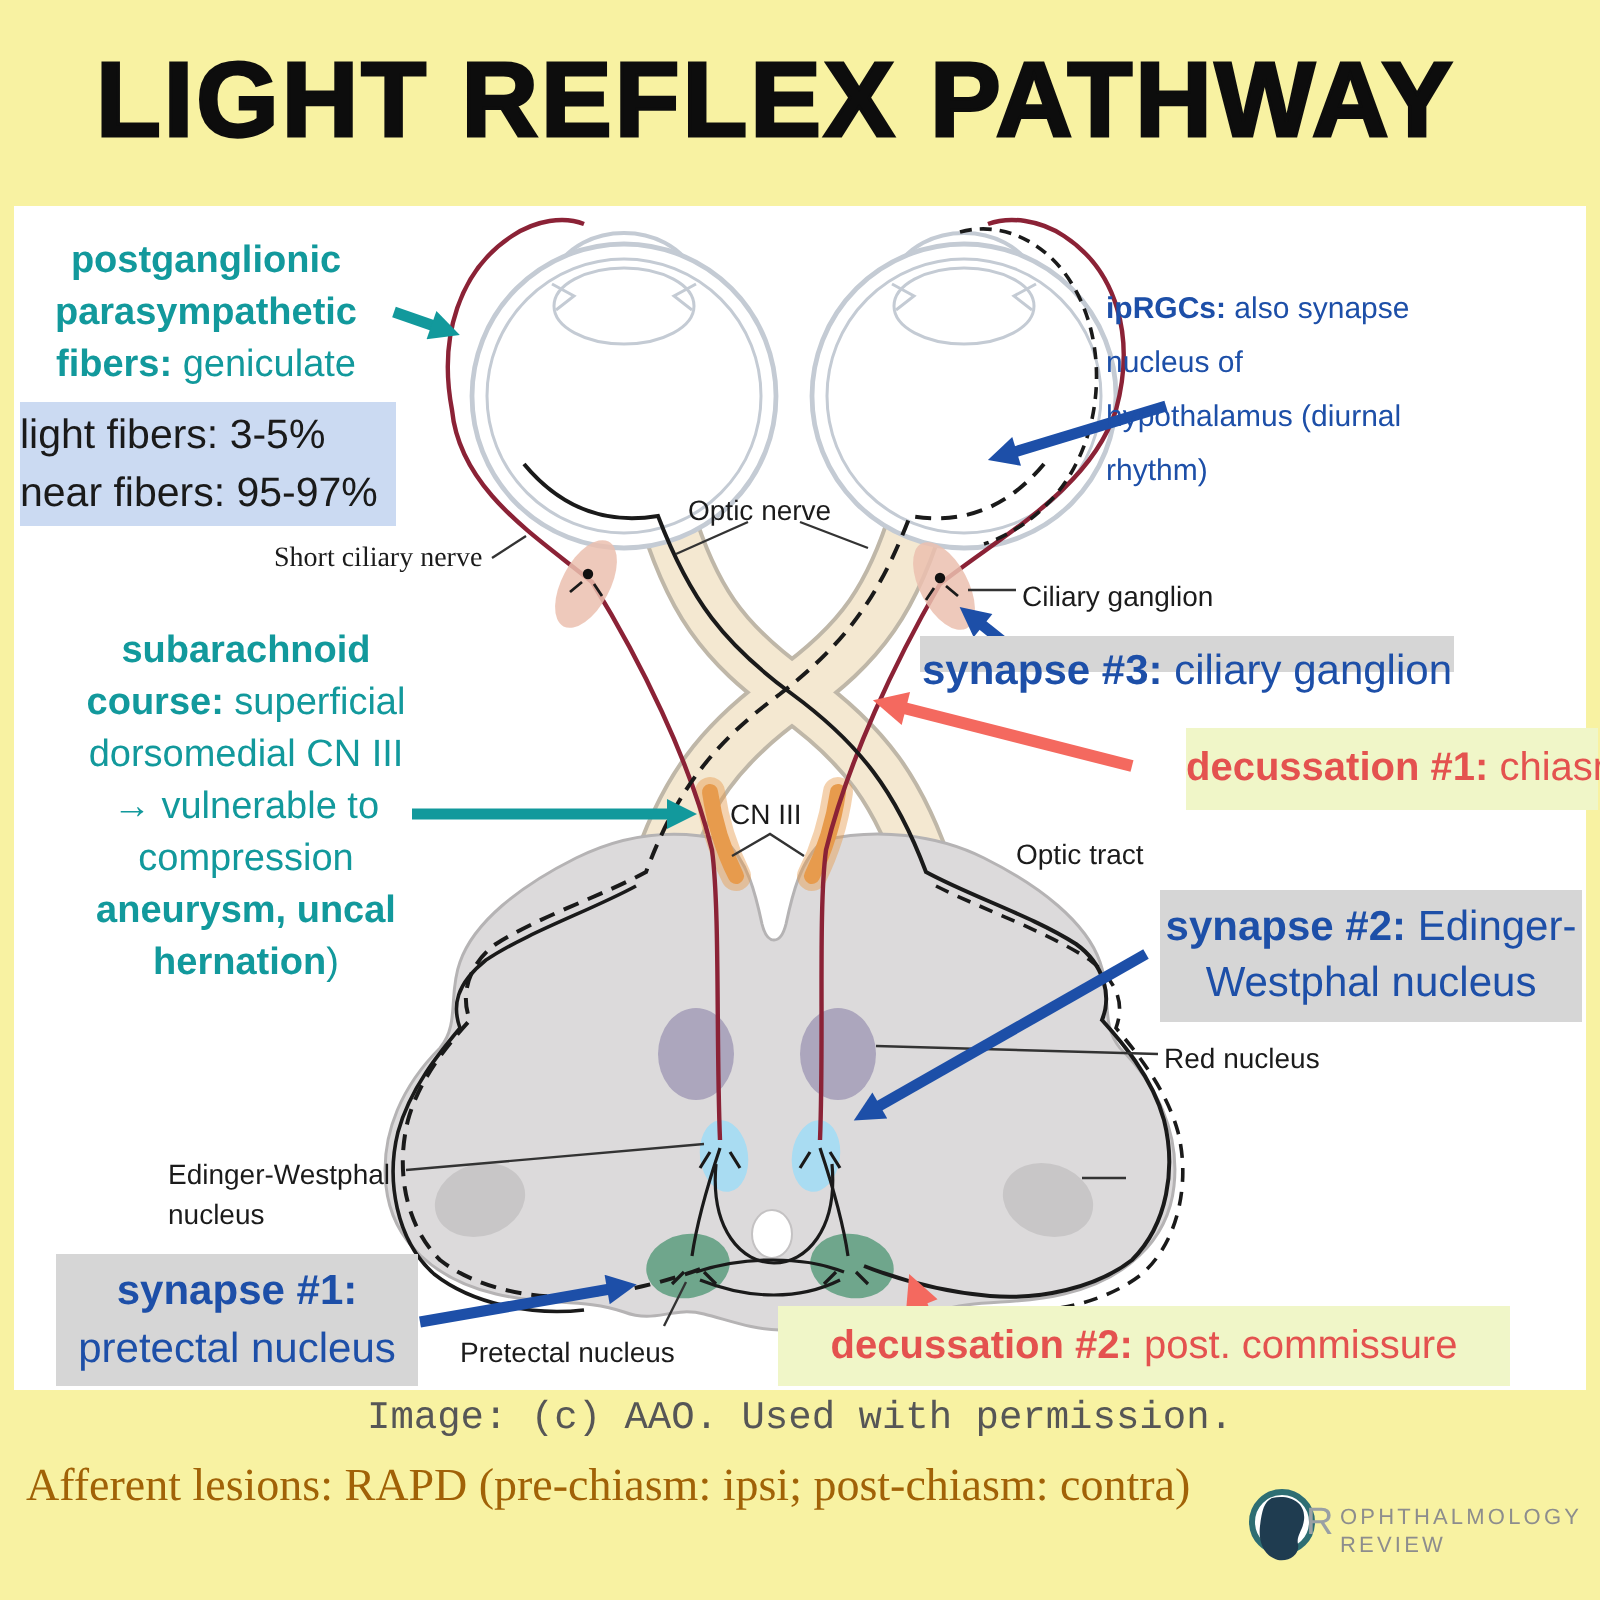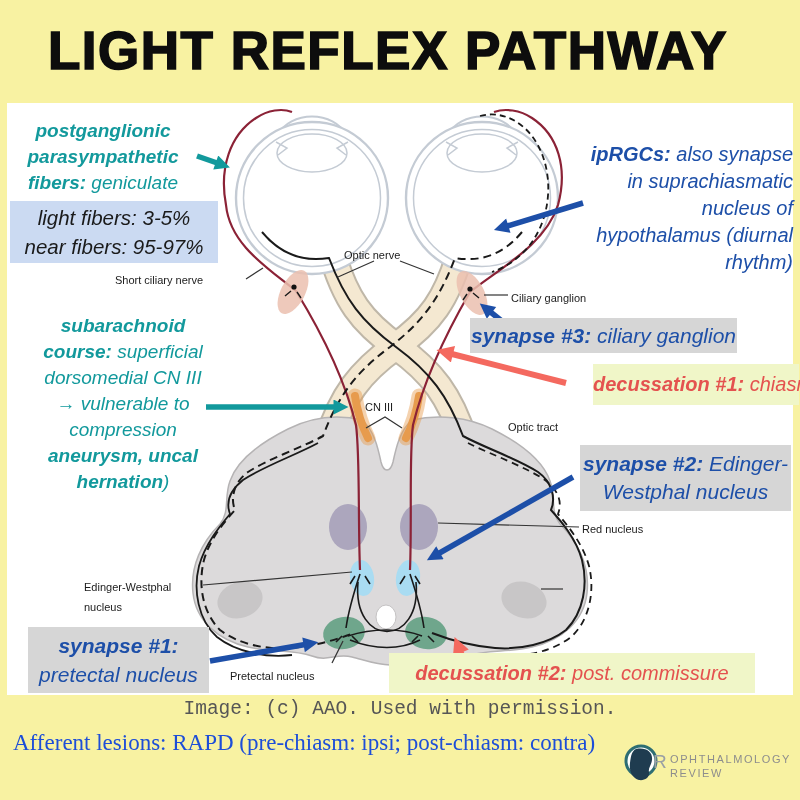--- a/index.html
+++ b/index.html
@@ -5,38 +5,38 @@
   html,body{margin:0;padding:0;}
   .page{position:relative;width:800px;height:800px;overflow:hidden;
         background:var(--yellow_band,#F8F2A2);
         font-family:"Liberation Sans","DejaVu Sans",sans-serif;}
   .white-area{position:absolute;left:7px;top:103px;width:786px;height:592px;
               background:#ffffff;z-index:0;}
   .title{position:absolute;left:0;top:20px;width:100%;text-align:left;
          font-size:53px;font-weight:700;letter-spacing:1.5px;color:#0d0d0d;
          -webkit-text-stroke:1.6px #0d0d0d;z-index:3;margin-left:48px;}
   svg.diagram{position:absolute;left:0;top:0;width:800px;height:800px;z-index:1;}
-  .ann{position:absolute;z-index:2;font-style:italic;}
+  .ann{position:absolute;z-index:2;}
   .b{font-weight:700;}
   .teal-block{color:var(--teal,#12999C);font-size:19px;line-height:26px;
               text-align:center;font-weight:700;}
   .teal-block .r{font-weight:400;}
   .teal2{font-weight:400;}
   .teal2 .b{font-weight:700;}
-  .blue-block{color:var(--blue,#1D4FA8);font-size:20px;line-height:27px;text-align:right;}
+  .blue-block{color:var(--blue,#1D4FA8);font-size:15px;line-height:27px;text-align:left;}
   .fiber-box{background:var(--blue_box,#CBDAF2);color:#1a1a1a;font-size:20.5px;
-             line-height:29px;text-align:center;padding:2px 10px;}
+             line-height:29px;padding:2px 0;}
   .gray-box{background:var(--gray_box,#D6D6D6);color:var(--blue,#1D4FA8);
             font-size:21px;text-align:center;}
   .green-box{background:var(--green_box,#F0F6C8);color:var(--red,#E4524F);
              font-size:20px;text-align:center;white-space:nowrap;}
-  .lbl{position:absolute;z-index:2;color:#1b1b1b;font-size:11px;line-height:20px;}
+  .lbl{position:absolute;z-index:2;color:#1b1b1b;font-size:14px;line-height:20px;}
   .credit{position:absolute;left:0;top:698px;width:100%;text-align:center;
           color:var(--credit_gray,#565656);font-size:19.5px;z-index:2;font-family:Liberation Mono, monospace;}
-  .footer-line{position:absolute;left:13px;color:#1d4ed8;font-size:23px;
+  .footer-line{position:absolute;left:13px;color:#a16207;font-size:23px;
                font-family:"Liberation Serif","DejaVu Serif",serif;z-index:2;white-space:nowrap;}
   .logo-text{position:absolute;color:var(--logo_gray,#8D8D8D);font-size:11px;
              letter-spacing:1.6px;z-index:2;}
   .logo-r{position:absolute;color:#9aa0a4;font-size:19px;z-index:2;}
 </style>
 </head>
 <body>
 
 <div class="page">
 
@@ -163,37 +163,36 @@
     <div><span class="b">fibers:</span><span class="r"> geniculate</span></div>
   </div>
 
   <div class="ann fiber-box" style="left:10px;top:201px;width:188px;">
     <div>light fibers: 3-5%</div>
     <div>near fibers: 95-97%</div>
   </div>
 
   <div class="ann blue-block" style="left:553px;top:141px;width:240px;">
     <div><span class="b">ipRGCs:</span><span> also synapse</span></div>
-    <div>in suprachiasmatic</div>
     <div>nucleus of</div>
     <div>hypothalamus (diurnal</div>
     <div>rhythm)</div>
   </div>
 
   <div class="ann teal-block teal2" style="left:12px;top:313px;width:222px;">
     <div class="b">subarachnoid</div>
     <div><span class="b">course:</span><span> superficial</span></div>
     <div>dorsomedial CN III</div>
     <div>→ vulnerable to</div>
     <div>compression</div>
     <div class="b">aneurysm, uncal</div>
     <div><span class="b">hernation</span><span>)</span></div>
   </div>
 
-  <div class="ann gray-box" style="left:470px;top:318px;width:267px;height:35px;line-height:35px;white-space:nowrap;">
+  <div class="ann gray-box" style="left:460px;top:318px;width:267px;height:18px;line-height:35px;white-space:nowrap;">
     <span class="b">synapse #3:</span><span> ciliary ganglion</span>
   </div>
 
   <div class="ann green-box" style="left:593px;top:364px;width:206px;height:41px;line-height:41px;">
     <span class="b">decussation #1:</span><span> chiasm</span>
   </div>
 
   <div class="ann gray-box" style="left:580px;top:445px;width:211px;padding:5px 0;line-height:28px;">
     <span class="b">synapse #2:</span><span> Edinger-Westphal nucleus</span>
   </div>
@@ -201,21 +200,21 @@
   <div class="ann gray-box" style="left:28px;top:627px;width:181px;padding:4px 0;line-height:29px;">
     <div class="b">synapse #1:</div>
     <div>pretectal nucleus</div>
   </div>
 
   <div class="ann green-box" style="left:389px;top:653px;width:366px;height:40px;line-height:40px;">
     <span class="b">decussation #2:</span><span> post. commissure</span>
   </div>
 
   <div class="lbl" style="left:344px;top:245px;">Optic nerve</div>
-  <div class="lbl" style="left:115px;top:270px;">Short ciliary nerve</div>
+  <div class="lbl" style="left:137px;top:270px;font-family:Liberation Serif, serif;">Short ciliary nerve</div>
   <div class="lbl" style="left:511px;top:288px;">Ciliary ganglion</div>
   <div class="lbl" style="left:365px;top:397px;">CN III</div>
   <div class="lbl" style="left:508px;top:417px;">Optic tract</div>
   <div class="lbl" style="left:582px;top:519px;">Red nucleus</div>
   <div class="lbl" style="left:84px;top:577px;">
     <div>Edinger-Westphal</div>
     <div>nucleus</div>
   </div>
   <div class="lbl" style="left:230px;top:666px;">Pretectal nucleus</div>
 

